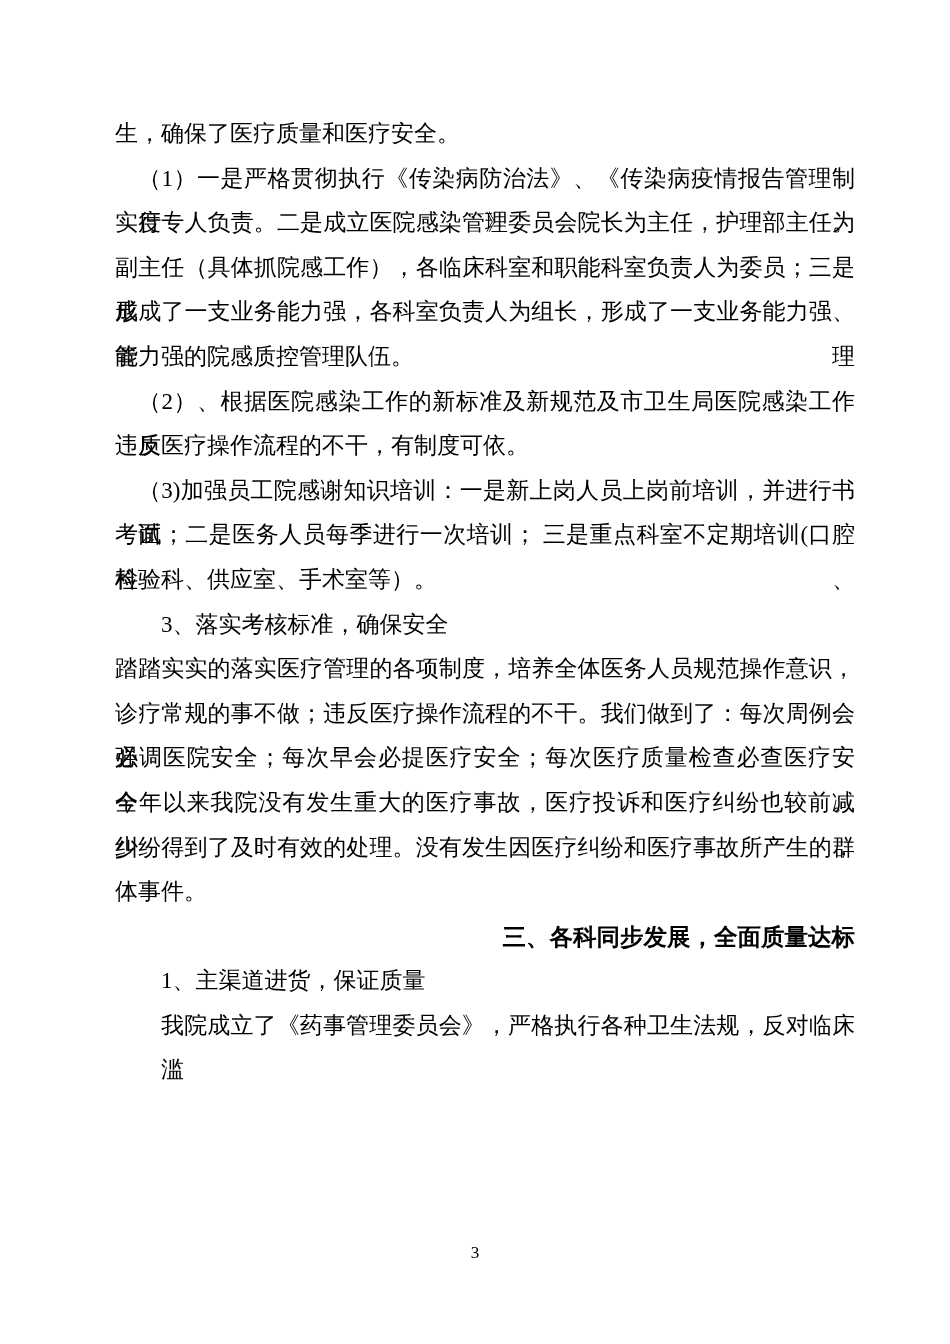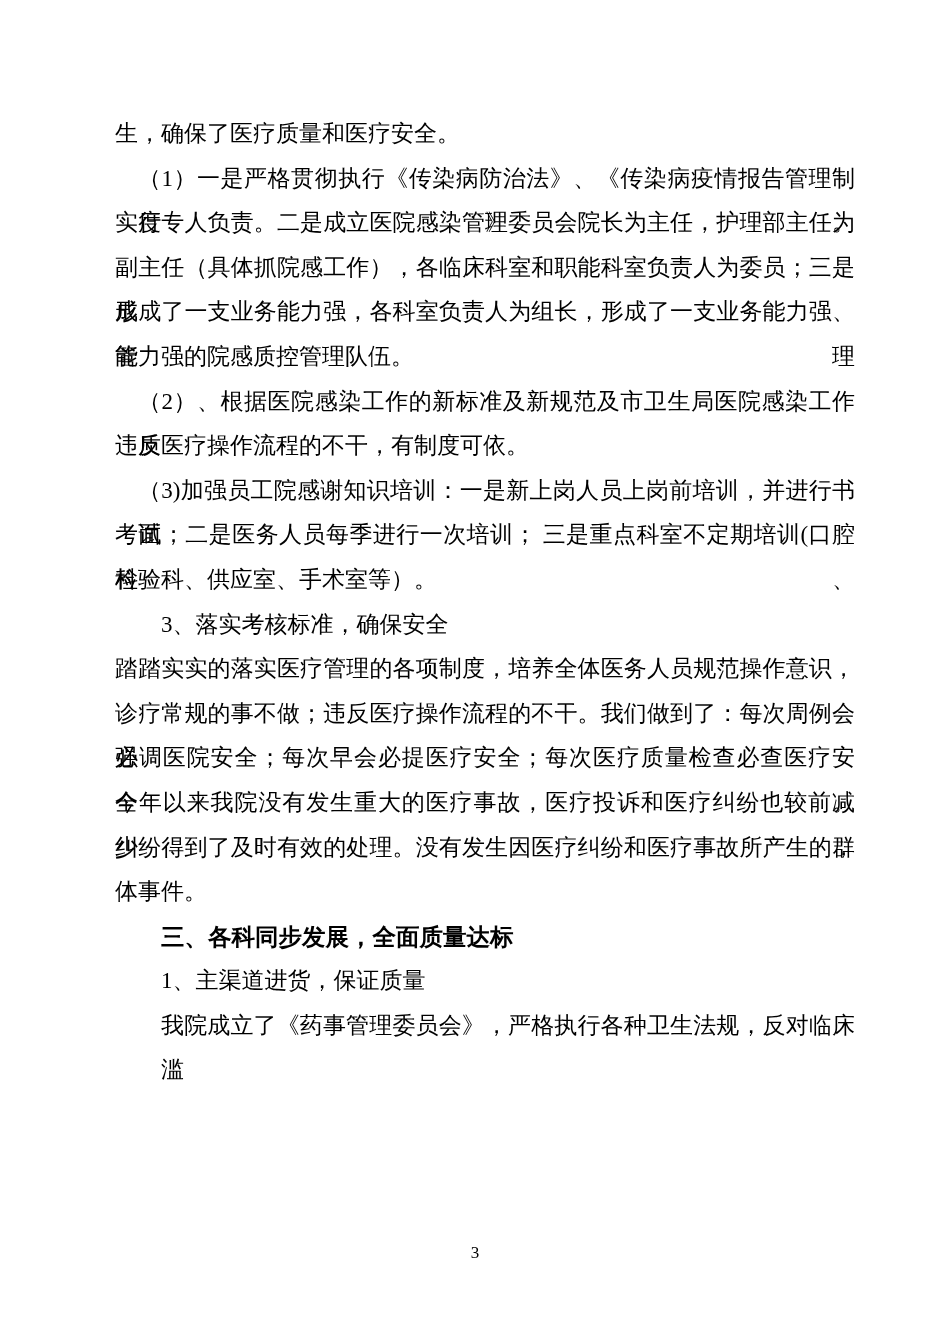--- a/index.html
+++ b/index.html
@@ -33,20 +33,21 @@
   .line.fill {
     white-space: normal;
     text-align: justify;
     text-align-last: justify;
     text-justify: inter-character;
   }
   .line.heading {
     font-family: "Liberation Sans", "DejaVu Sans", sans-serif;
     font-weight: bold;
     font-size: 23.5px;
+    text-align: right;
   }
   .line.ind-small { padding-left: 23px; }
   .line.ind-2     { padding-left: 46px; }
   .page-footer {
     position: absolute;
     left: 0;
     right: 0;
     top: 1240px;
     text-align: center;
     font-size: 17px;

